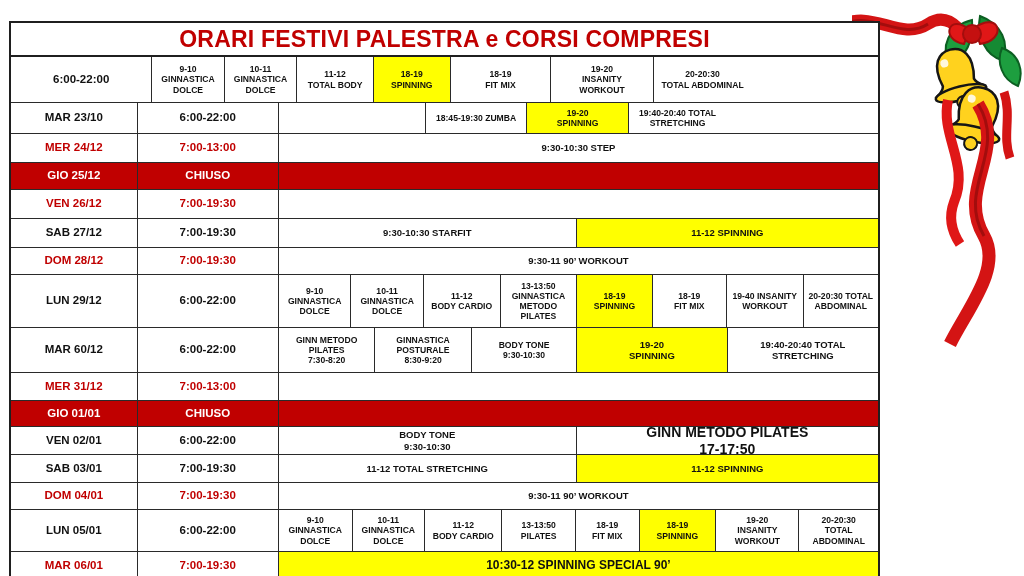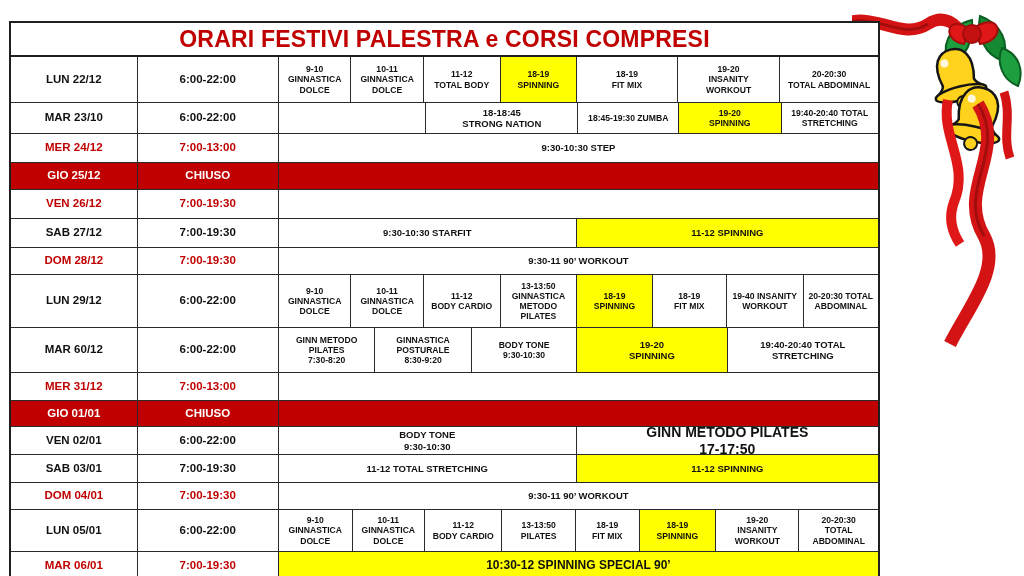--- a/index.html
+++ b/index.html
@@ -31,21 +31,20 @@
 </style>
 </head>
 <body>
 
 <div class="poster">
 
   <div class="tablewrap">
     <div class="titlebar">ORARI FESTIVI PALESTRA e CORSI COMPRESI</div>
     <div id="rows">
         <div class="row" style="height: 46px;">
-          <div class="c date">LUN 22/12</div>
           <div class="c time">6:00-22:00</div>
           <div class="sched">
             <div class="c slot" style="width: 12.1%;">9-10
 GINNASTICA
 DOLCE</div>
             <div class="c slot" style="width: 12.1%;">10-11
 GINNASTICA
 DOLCE</div>
             <div class="c slot" style="width: 12.8%;">11-12
 TOTAL BODY</div>
@@ -58,22 +57,20 @@
 WORKOUT</div>
             <div class="c slot" style="width: 16.3%;">20-20:30
 TOTAL ABDOMINAL</div>
           </div>
         </div>
         <div class="row" style="height: 31px;">
           <div class="c date">MAR 23/10</div>
           <div class="c time">6:00-22:00</div>
           <div class="sched">
             <div class="c slot" style="width: 24.6%; font-size: 9.5px;"></div>
-            <div class="c slot" style="width: 25.4%; font-size: 9.5px;">18-18:45
-STRONG NATION</div>
             <div class="c slot" style="width: 16.8%;">18:45-19:30 ZUMBA</div>
             <div class="c slot yellow" style="width: 17.1%;">19-20
 SPINNING</div>
             <div class="c slot" style="width: 16.1%;">19:40-20:40 TOTAL
 STRETCHING</div>
           </div>
         </div>
         <div class="row redrow" style="height: 29px;">
           <div class="c date">MER 24/12</div>
           <div class="c time">7:00-13:00</div>

